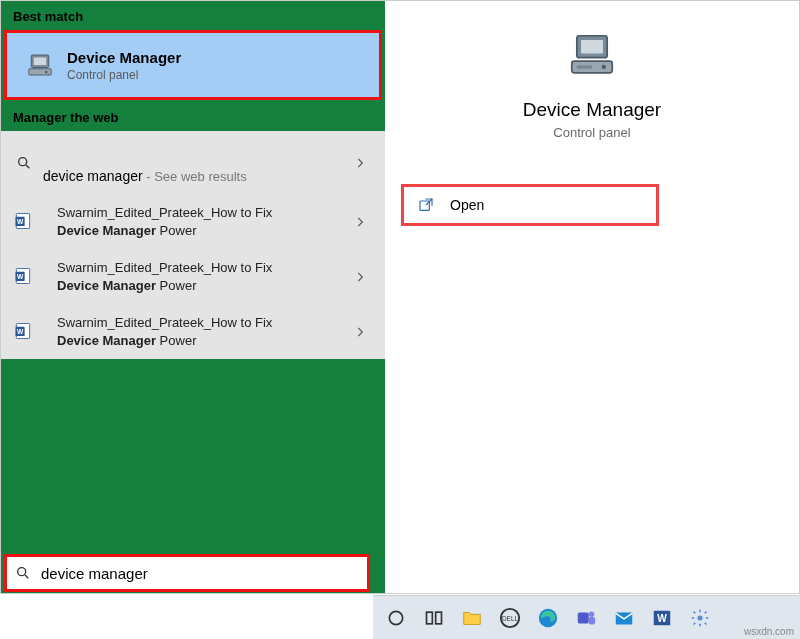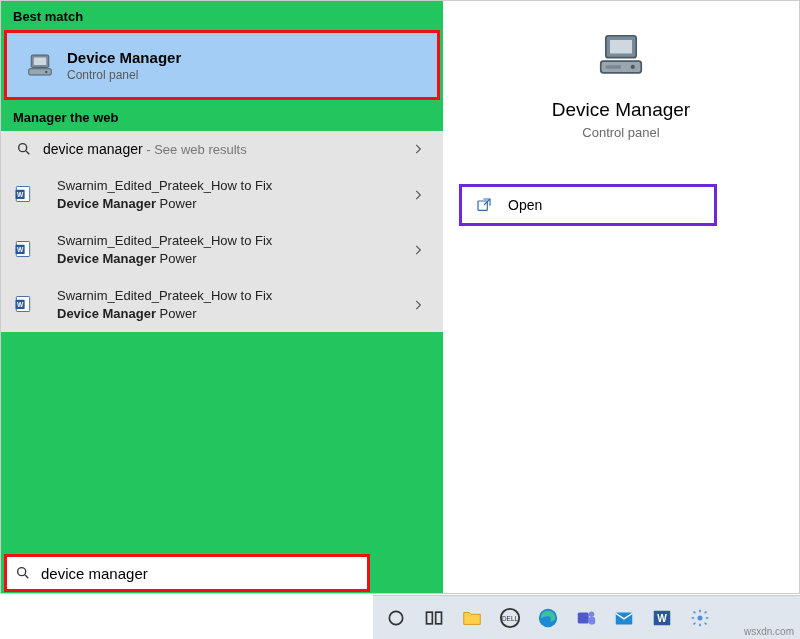--- a/index.html
+++ b/index.html
@@ -1,37 +1,37 @@
 <!DOCTYPE html>
 <html><head>
 <meta charset="utf-8">
 <style>
 * { margin: 0; padding: 0; box-sizing: border-box; font-family: "Segoe UI", Arial, sans-serif; }
 body { width: 800px; height: 639px; background: #fff; overflow: hidden; position: relative; }
 
 .main { display: flex; height: 594px; border: 1px solid #ccc; }
-.left-panel { width: 442px; background: #22c55e; display: flex; flex-direction: column; }
+.left-panel { width: 384px; background: #15803d; display: flex; flex-direction: column; }
 .right-panel { flex: 1; background: #fff; padding-top: 28px; }
 
 .section-header { font-size: 13px; font-weight: 600; color: #000; padding: 8px 12px 6px 12px; }
 
 .best-match-item {
   display: flex; align-items: center; padding: 10px 12px 10px 18px;
   background: #a3cdf5; border: 3px solid #e11; margin: 0 3px 2px 3px; height: 70px;
 }
 .bm-icon { width: 30px; height: 30px; margin-right: 12px; }
 .bm-text .title { font-size: 15px; font-weight: 600; color: #000; }
 .bm-text .sub { font-size: 12px; color: #5a5a5a; margin-top: 2px; }
 
 .web-item, .doc-item {
   display: flex; align-items: center; padding: 10px 18px 10px 12px;
   background: #e4e4e4; cursor: pointer;
 }
 .web-icon { width: 22px; display:flex; justify-content:center; margin-right: 8px; color:#333; }
-.web-text { flex: 1; font-size: 14px; color: #000; }
+.web-text { flex: 1; font-size: 14px; color: #000; margin-top: 27px; }
 .web-text .hint { color: #777; font-size: 13px; }
 .chev { color: #555; font-size: 14px; }
 
 .doc-icon { width: 22px; height: 22px; margin-right: 10px; }
 .doc-text { flex: 1; font-size: 13px; color: #222; line-height: 1.35; margin-left: 12px; }
 
 
 .search-bar {
   position: absolute; left: 4px; bottom: 47px; width: 366px; height: 38px;
   background: #fff; border: 3px solid #e11; display: flex; align-items: center;
@@ -42,21 +42,21 @@
   flex: 1; border: none; outline: none; font-size: 15px; color: #000;
 }
 
 
 .detail-icon { display:flex; justify-content:center; margin-bottom: 16px; }
 .detail-title { text-align: center; font-size: 19px; font-weight: 400; color: #000; }
 .detail-sub { text-align: center; font-size: 13px; color: #6a6a6a; margin-top: 4px; }
 
 .open-row {
   margin: 44px 16px 0 16px; width: 258px; height: 42px;
-  border: 3px solid #6d28d9; display: flex; align-items: center; padding: 0 14px;
+  border: 3px solid #ef4444; display: flex; align-items: center; padding: 0 14px;
   cursor: pointer;
 }
 .open-row .oicon { width: 18px; color: #2f6db0; margin-right: 14px; }
 .open-row .olabel { font-size: 14px; color: #000; }
 
 
 .taskbar {
   position: absolute; left: 373px; right: 0; bottom: 0; height: 44px;
   background: #dfe6ee; border-top: 1px solid #ccc;
   display: flex; align-items: center; padding-left: 10px; gap: 12px;

